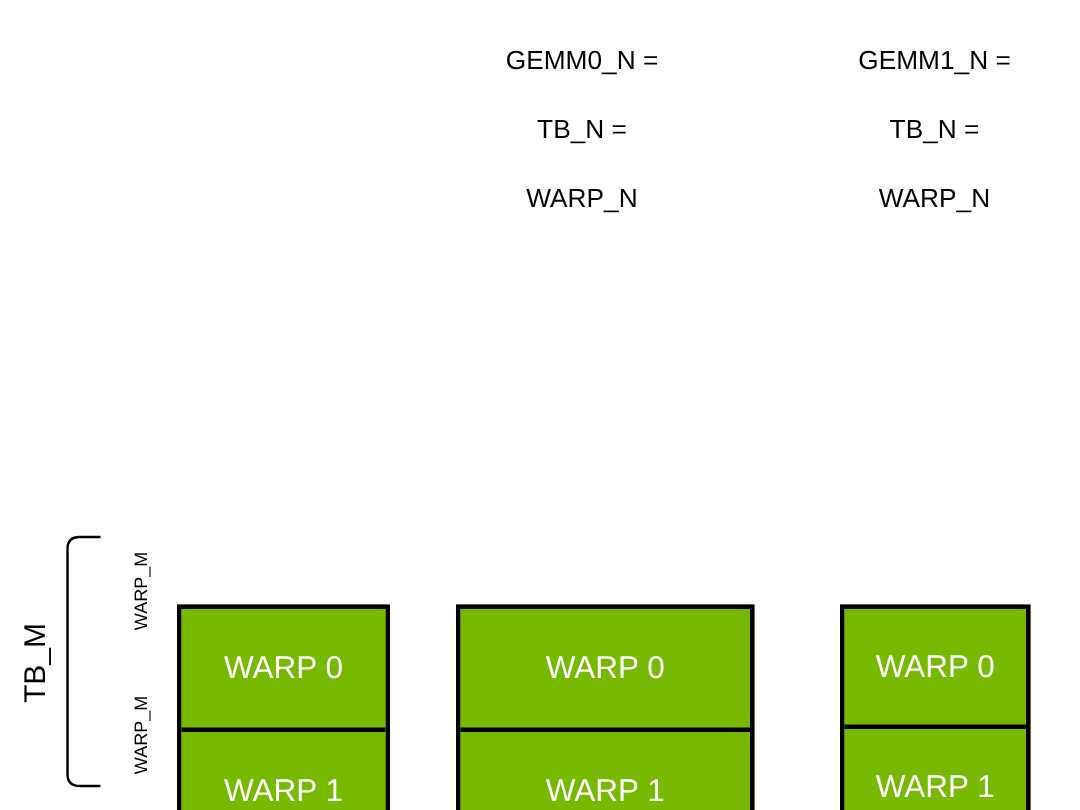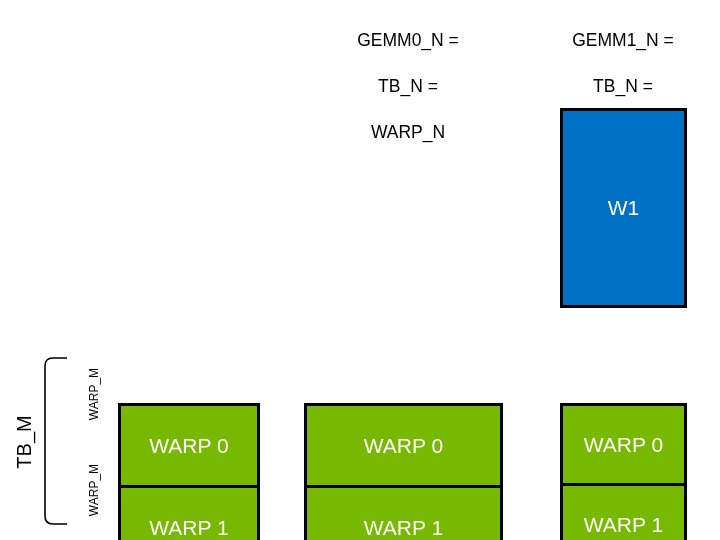--- a/index.html
+++ b/index.html
@@ -19,21 +19,21 @@
   .col-header {
     position: absolute;
     top: 6px;
     width: 200px;
     text-align: center;
     font-size: 17.5px;
     line-height: 23px;
     color: #000000;
     white-space: pre-line;
   }
-  .col-header.h0 { left: 308px; }
+  .col-header.h0 { left: 288px; }
   .col-header.h1 { left: 523px; }
 
   
   .blue-box {
     position: absolute;
     box-sizing: border-box;
     background: #0071C5;
     border: 3px solid #000000;
     display: flex;
     align-items: center;
@@ -114,23 +114,20 @@
     <div>GEMM0_N =</div>
     <div>TB_N =</div>
     <div>WARP_N</div>
   </div>
   <div class="col-header h1">
     <div>GEMM1_N =</div>
     <div>TB_N =</div>
     <div>WARP_N</div>
   </div>
 
-  <div class="blue-box w1">
-    <span class="box-label">W1</span>
-  </div>
 
   <div class="rot tbm-label">TB_M</div>
 
   <svg class="bracket-svg" width="32" height="174" viewBox="0 0 32 174">
     <path d="M 27 4 L 13 4 Q 5 4 5 12 L 5 162 Q 5 170 13 170 L 27 170" fill="none" stroke="#000000" stroke-width="1.6"></path>
   </svg>
 
   <div class="rot warpm-label m0">WARP_M</div>
   <div class="rot warpm-label m1">WARP_M</div>
 

